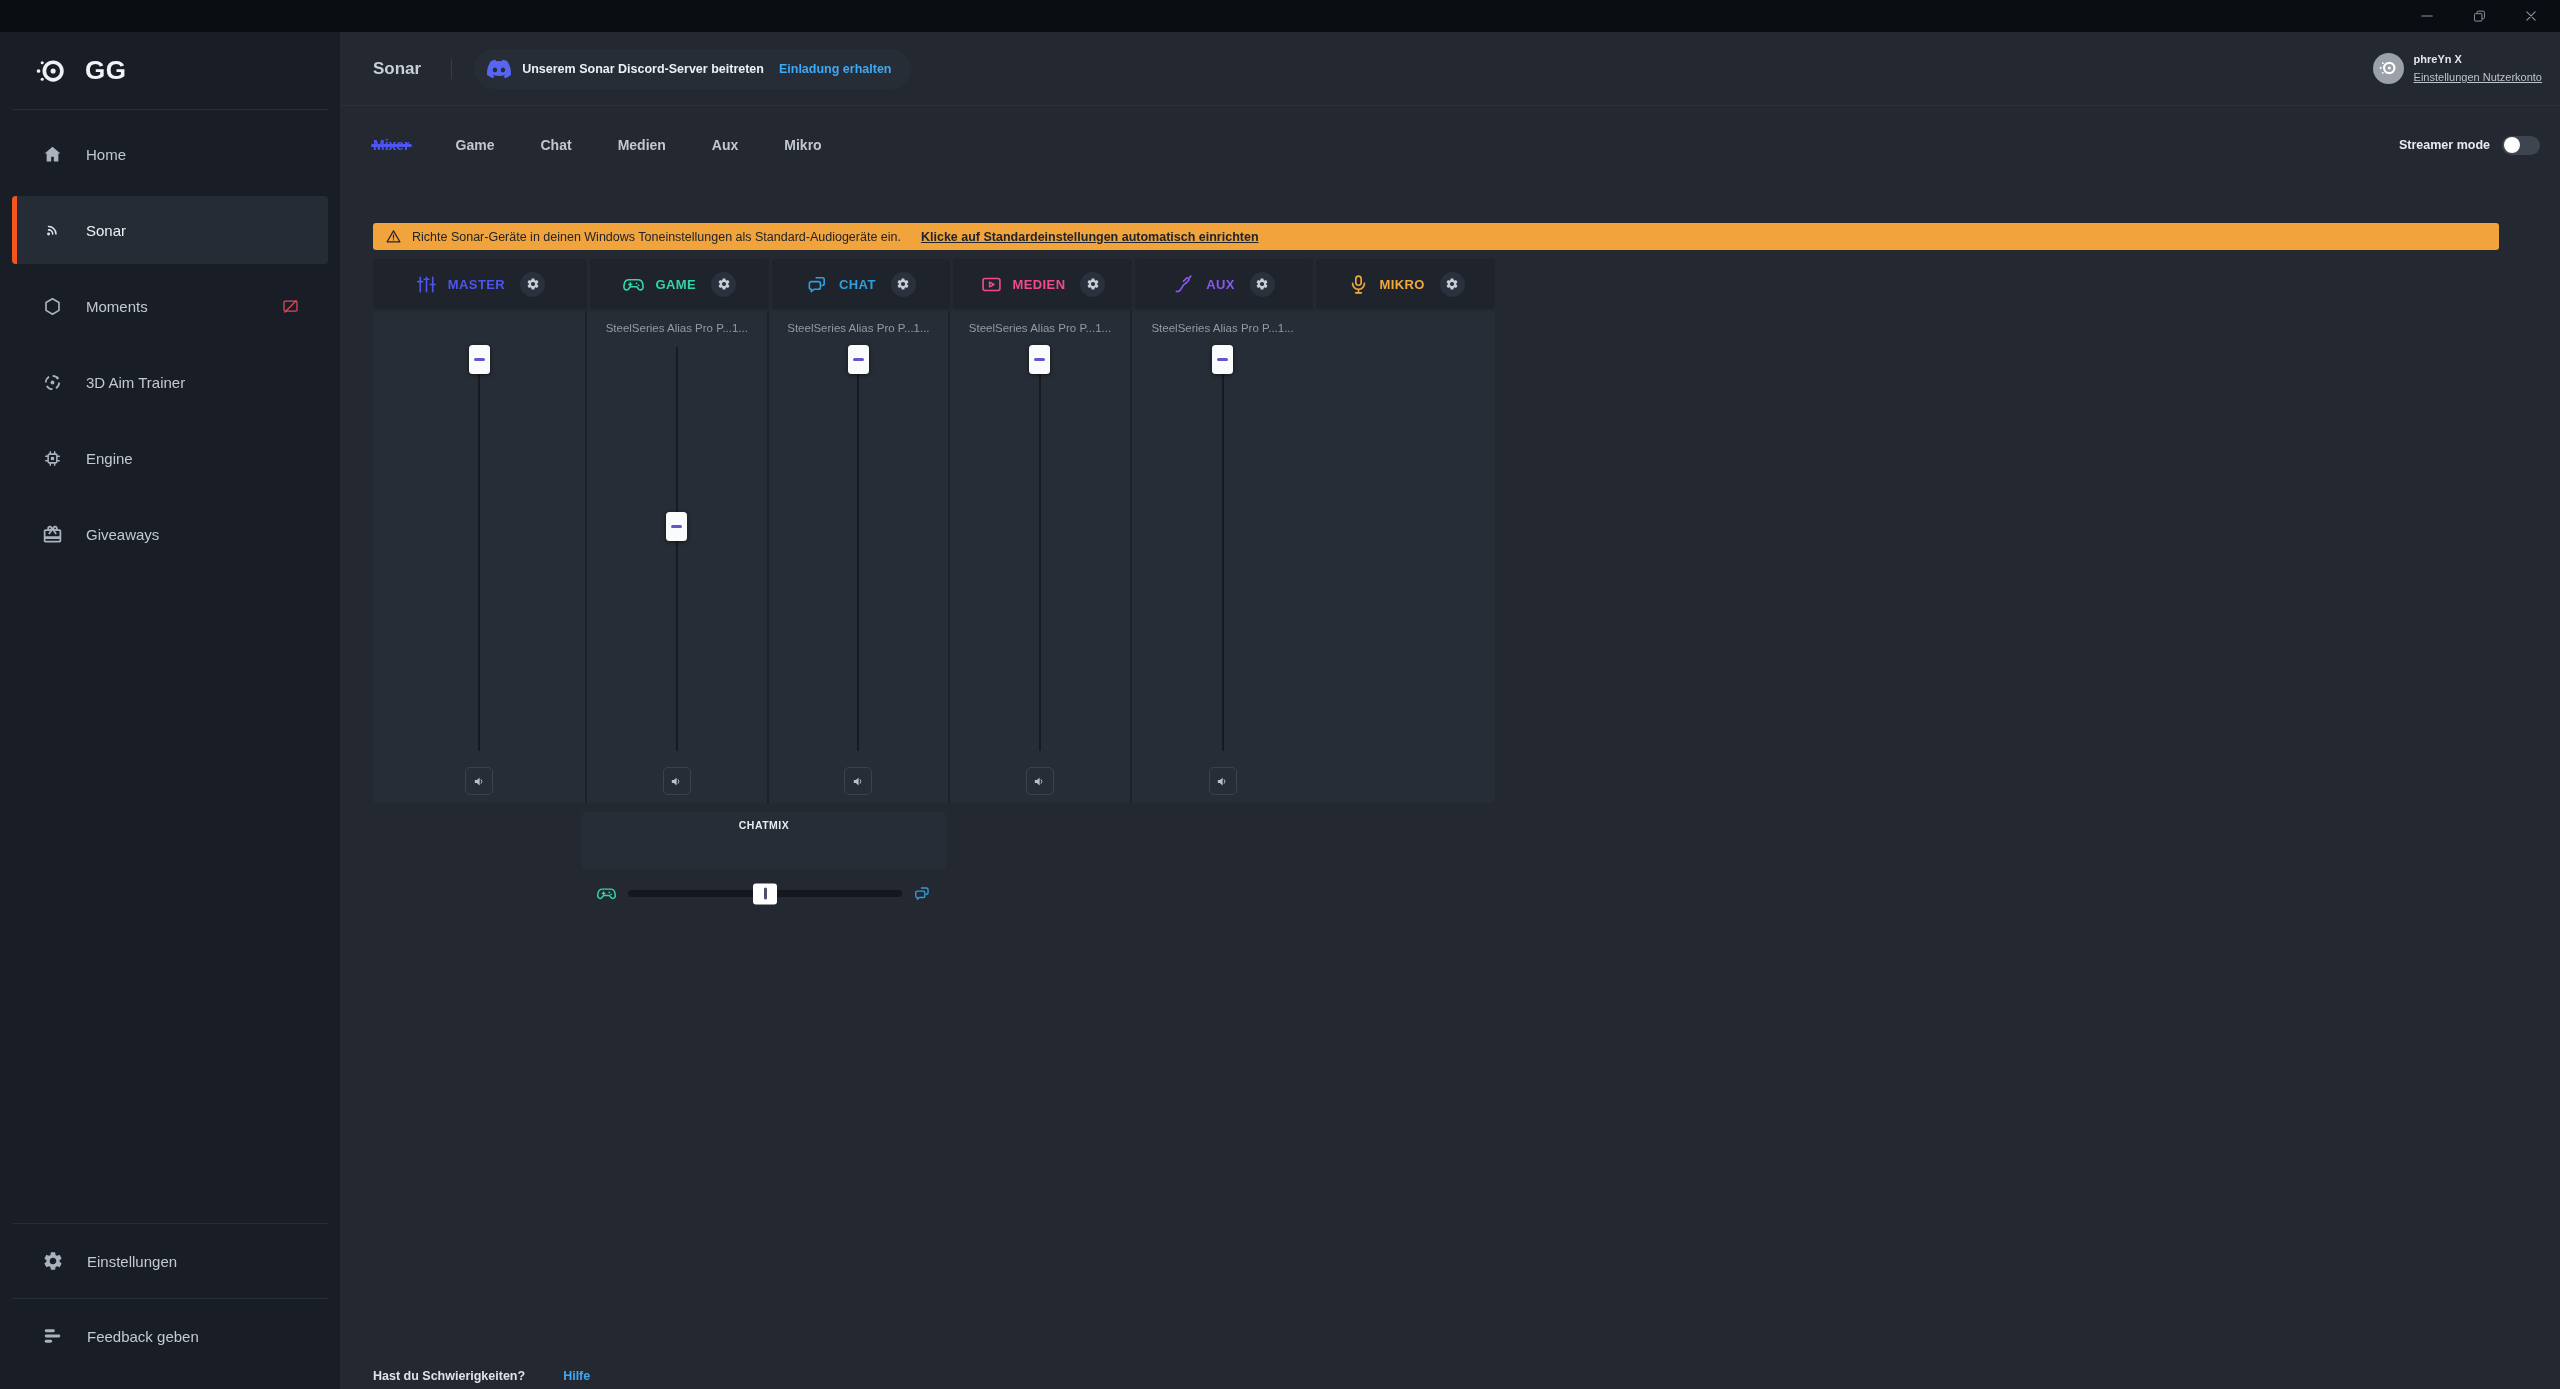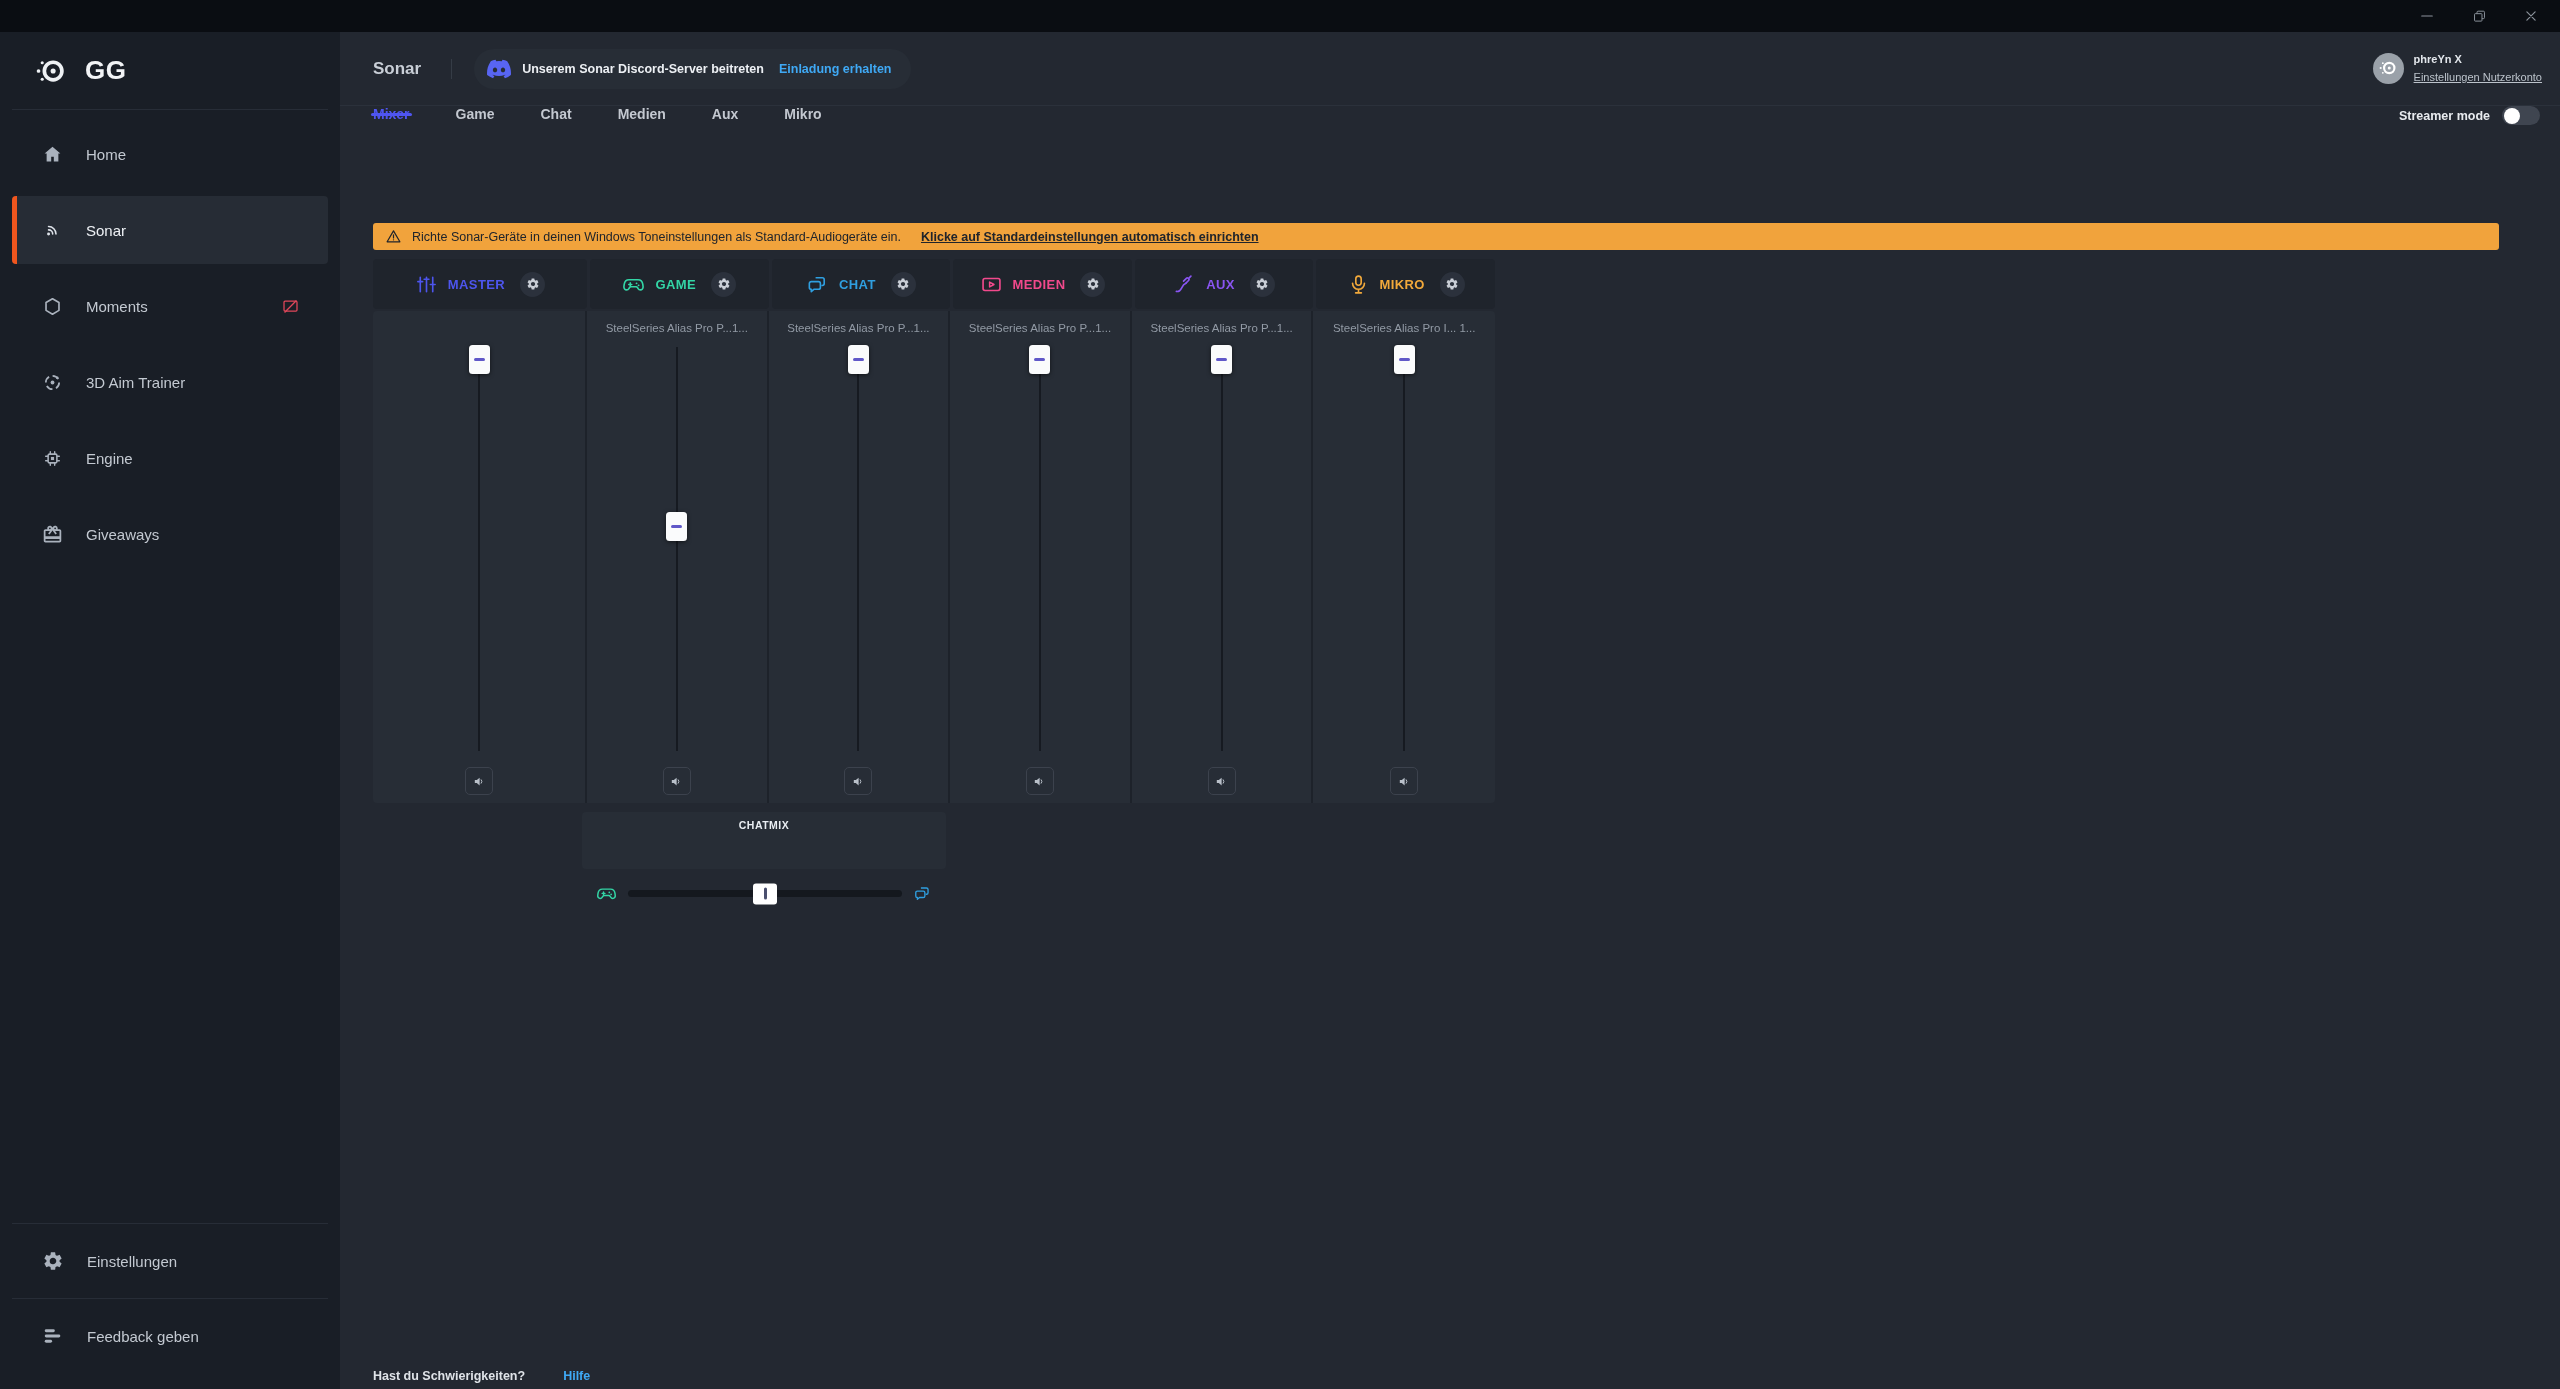--- a/index.html
+++ b/index.html
@@ -45,21 +45,21 @@
   .discord-pill{height:40px;border-radius:21px;background:var(--panel);display:flex;align-items:center;gap:11px;padding:0 20px 0 13px;cursor:pointer;text-align:center;}
   .pill-text{font-size:12.5px;font-weight:700;color:#edf0f4;}
   .pill-link{font-size:12.5px;font-weight:700;color:var(--link);text-decoration:none;margin-left:4px;cursor:pointer;}
   .account{margin-left:auto;display:flex;align-items:center;gap:10px;margin-right:8px;cursor:pointer;}
   .avatar{width:31px;height:31px;border-radius:50%;background:#9aa1a9;display:flex;align-items:center;justify-content:center;color:#ffffff;}
   .account-name{font-size:11px;font-weight:700;color:#e3e7ec;line-height:1.4;}
   .account-link{font-size:11px;color:#bcc3cb;text-decoration:underline;cursor:pointer;}
   .h-divider{height:1px;background:#2b313b;}
 
   
-  .tabs-row{height:78px;display:flex;align-items:flex-start;padding:0 20px 0 33px;}
+  .tabs-row{height:78px;display:flex;align-items:center;padding:0 20px 0 33px;}
   .tabs{display:flex;gap:46px;}
   .tab{position:relative;display:flex;align-items:center;font-size:14px;font-weight:600;color:#c3c8d0;cursor:pointer;}
   .tab.active{color:var(--tab-active);}
   .tab.active::after{content:'';position:absolute;left:-2px;right:-2px;bottom:6px;height:3.5px;border-radius:2px;background:var(--tab-active);}
   .streamer{margin-left:auto;display:flex;align-items:center;gap:12px;}
   .streamer-label{font-size:12.5px;font-weight:700;color:#e8ebef;}
   .toggle{width:38px;height:19px;border-radius:10px;background:#3f4550;position:relative;cursor:pointer;}
   .toggle .knob{position:absolute;left:1.5px;top:1.5px;width:16px;height:16px;border-radius:50%;background:#fff;}
 
   
@@ -498,34 +498,20 @@
             <div class="handle" style="top: 0px;">
                 <div class="dash"></div>
               </div>
           </div>
           <button class="mute-btn">
               <svg width="15" height="15">
                 <use href="#i-vol"></use>
               </svg>
             </button>
         </div>
-        <div class="col">
-          <div class="device">SteelSeries Alias Pro I... 1...</div>
-          <div class="fader">
-            <div class="track"></div>
-            <div class="handle" style="top: 0px;">
-                <div class="dash"></div>
-              </div>
-          </div>
-          <button class="mute-btn">
-              <svg width="15" height="15">
-                <use href="#i-vol"></use>
-              </svg>
-            </button>
-        </div>
       </div>
 
       <div class="chatmix">
         <div class="cm-label">CHATMIX</div>
         <div class="cm-row">
           <svg class="cm-game-icon" width="21" height="21">
               <use href="#i-pad"></use>
             </svg>
           <div class="cm-track">
             <div class="cm-handle" style="left: 50%;">

